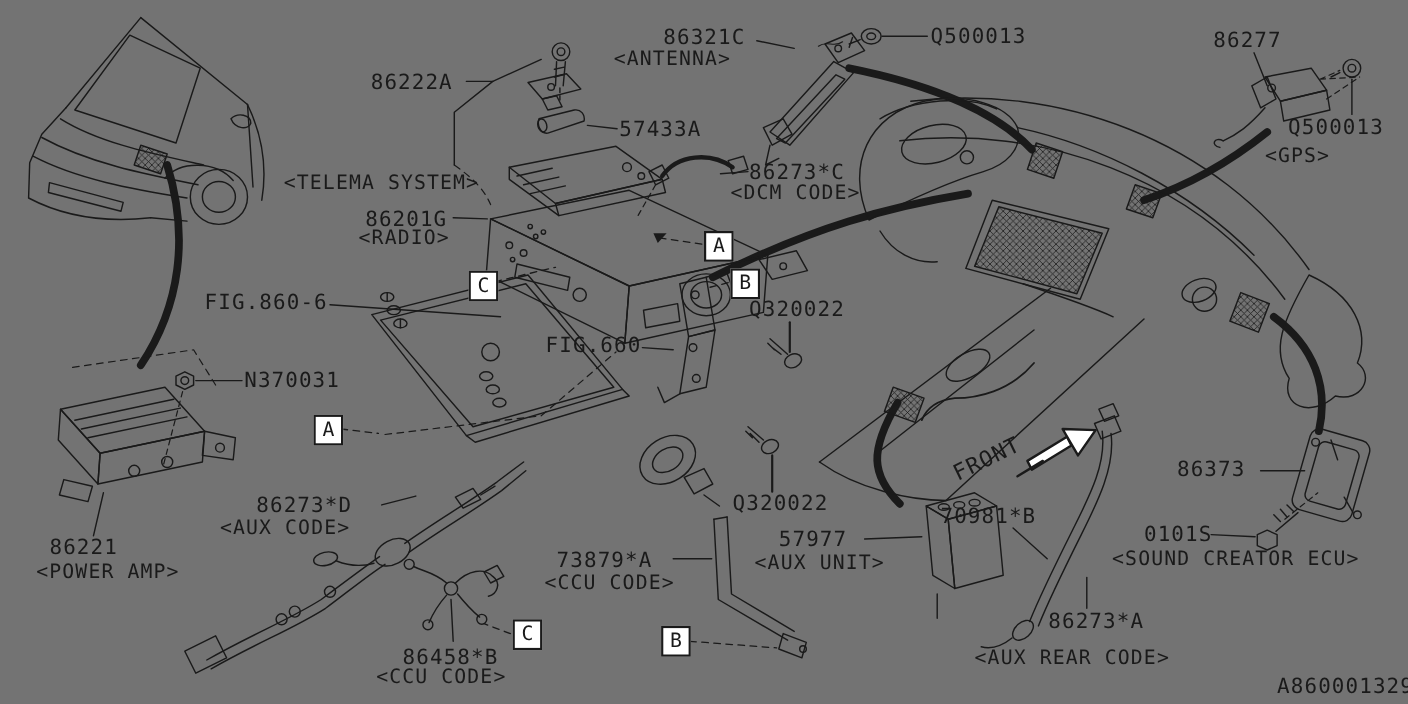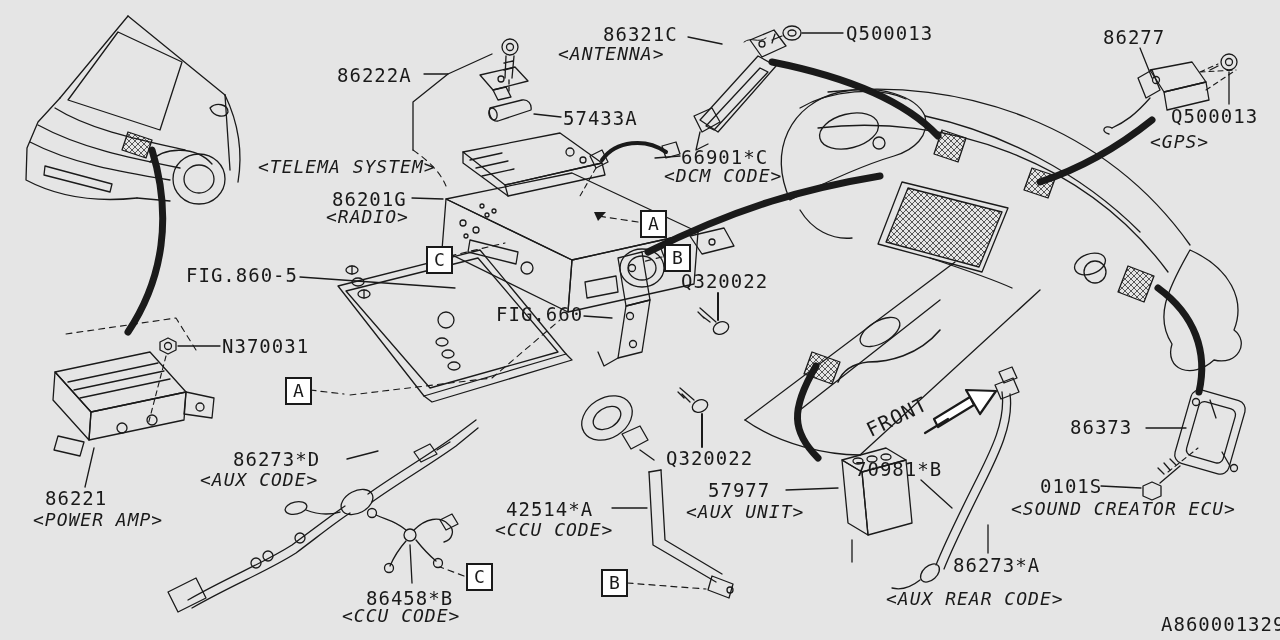--- a/index.html
+++ b/index.html
@@ -1,20 +1,20 @@
 <!DOCTYPE html>
 <html><head>
 <meta charset="utf-8">
 <style>
   html,body{margin:0;padding:0;background:#fff;}
-  #canvas{position:relative;width:1280px;height:640px;background:#e5e5e5;overflow:hidden;
+  #canvas{position:relative;width:1280px;height:640px;background:#737373;overflow:hidden;
           font-family:"DejaVu Sans Mono",monospace;color:#1a1a1a;}
   #lineart{position:absolute;left:0;top:0;}
   .lbl{position:absolute;font-size:19px;line-height:1;letter-spacing:1px;white-space:nowrap;color:#1a1a1a;}
-  .cap{font-size:18px;font-style:italic;}
+  .cap{font-size:18px;}
   .marker{position:absolute;width:23px;height:24px;border:2px solid #1a1a1a;background:#fff;
           display:flex;align-items:center;justify-content:center;font-size:18px;line-height:1;}
   .front{transform:rotate(-26deg);transform-origin:left bottom;font-size:20px;}
   .diagid{position:absolute;font-size:19px;letter-spacing:1px;margin-left:20px;}
 </style>
 </head>
 <body>
 
 <div id="canvas">
 
@@ -333,37 +333,37 @@
 <div class="lbl" style="left:1171px;top:107px">Q500013</div>
 <div class="lbl cap" style="left:1150px;top:133px">&lt;GPS&gt;</div>
 
 <div class="lbl" style="left:337px;top:66px">86222A</div>
 <div class="lbl" style="left:563px;top:109px">57433A</div>
 <div class="lbl cap" style="left:258px;top:158px">&lt;TELEMA SYSTEM&gt;</div>
 
 <div class="lbl" style="left:332px;top:190px">86201G</div>
 <div class="lbl cap" style="left:326px;top:208px">&lt;RADIO&gt;</div>
 
-<div class="lbl" style="left:681px;top:148px">66901*C</div>
+<div class="lbl" style="left:681px;top:148px">86273*C</div>
 <div class="lbl cap" style="left:664px;top:167px">&lt;DCM CODE&gt;</div>
 
 <div class="lbl" style="left:681px;top:272px">Q320022</div>
 <div class="lbl" style="left:666px;top:449px">Q320022</div>
 
-<div class="lbl" style="left:186px;top:266px">FIG.860-5</div>
+<div class="lbl" style="left:186px;top:266px">FIG.860-6</div>
 <div class="lbl" style="left:496px;top:305px">FIG.660</div>
 <div class="lbl" style="left:222px;top:337px">N370031</div>
 
 <div class="lbl" style="left:233px;top:450px">86273*D</div>
 <div class="lbl cap" style="left:200px;top:471px">&lt;AUX CODE&gt;</div>
 
 <div class="lbl" style="left:45px;top:489px">86221</div>
 <div class="lbl cap" style="left:33px;top:511px">&lt;POWER AMP&gt;</div>
 
-<div class="lbl" style="left:506px;top:500px">42514*A</div>
+<div class="lbl" style="left:506px;top:500px">73879*A</div>
 <div class="lbl cap" style="left:495px;top:521px">&lt;CCU CODE&gt;</div>
 
 <div class="lbl" style="left:366px;top:589px">86458*B</div>
 <div class="lbl cap" style="left:342px;top:607px">&lt;CCU CODE&gt;</div>
 
 <div class="lbl" style="left:708px;top:481px">57977</div>
 <div class="lbl cap" style="left:686px;top:503px">&lt;AUX UNIT&gt;</div>
 
 <div class="lbl" style="left:855px;top:460px">70981*B</div>
 

